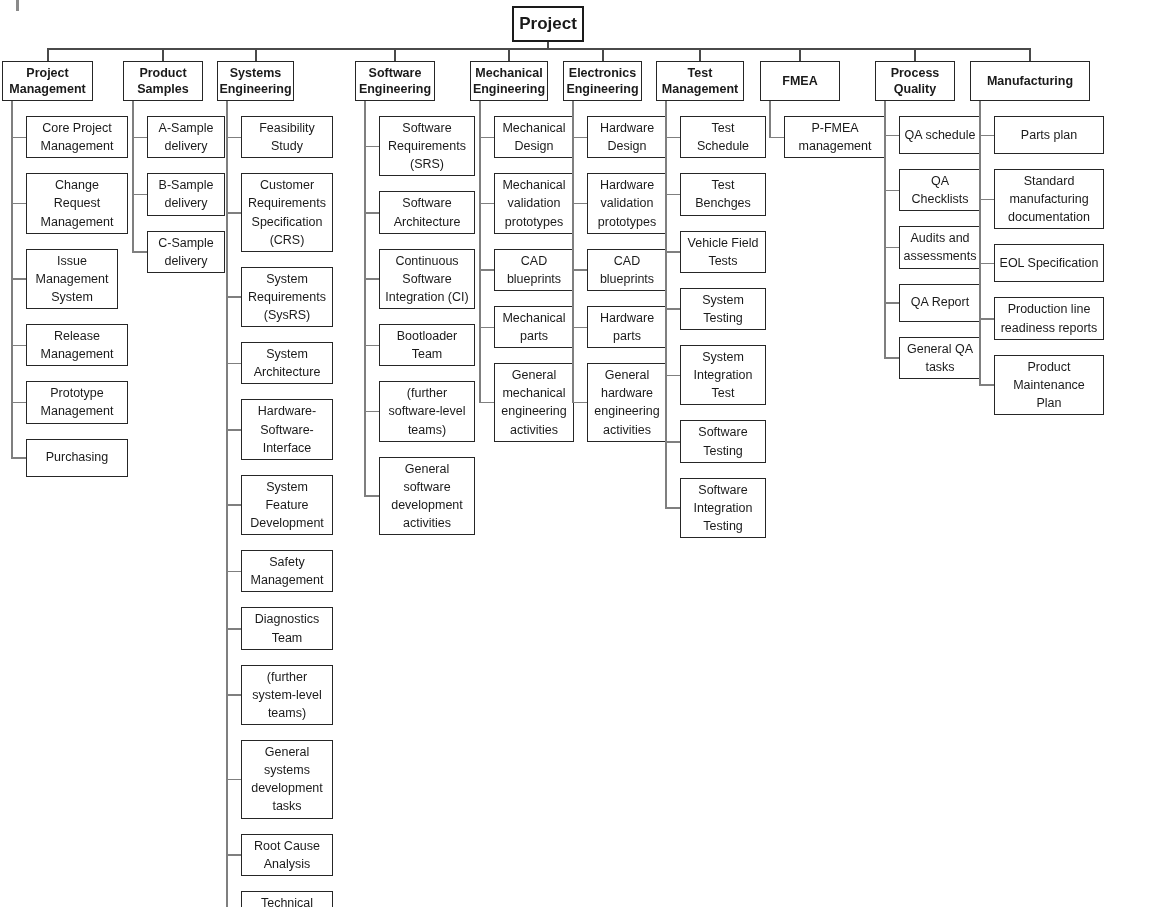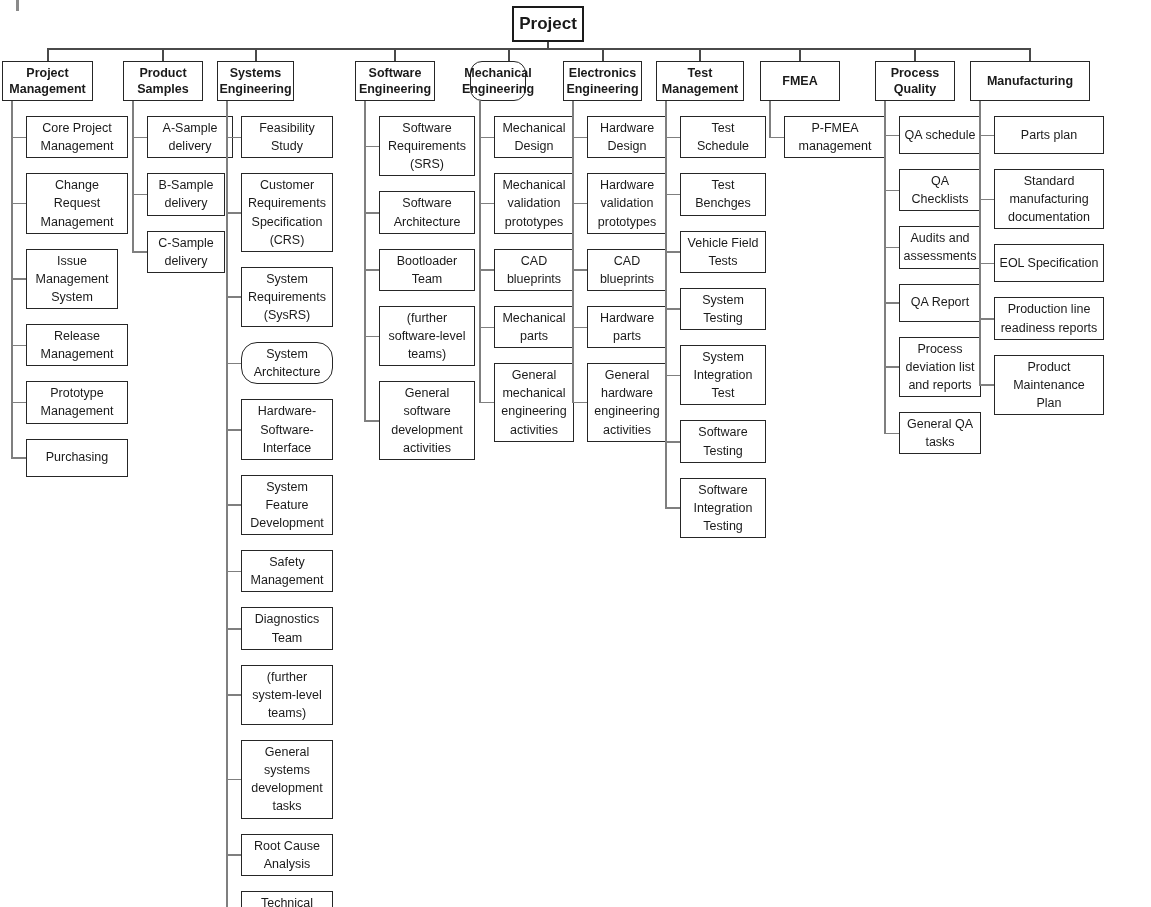--- a/index.html
+++ b/index.html
@@ -72,21 +72,21 @@
         <div class="kid last">
           <div class="node" style="width: 102px;">Purchasing</div>
         </div>
       </div>
     </div>
     <div class="conn col-drop" style="left: 162px;"></div>
     <div class="col" style="left: 123px;">
       <div class="hdr" style="width: 80px;">Product Samples</div>
       <div class="kids">
         <div class="kid">
-          <div class="node" style="width: 86px;">A-Sample delivery</div>
+          <div class="node" style="width: 78px;">A-Sample delivery</div>
         </div>
         <div class="kid">
           <div class="node" style="width: 78px;">B-Sample delivery</div>
         </div>
         <div class="kid last">
           <div class="node" style="width: 78px;">C-Sample delivery</div>
         </div>
       </div>
     </div>
     <div class="conn col-drop" style="left: 254.5px;"></div>
@@ -96,21 +96,21 @@
         <div class="kid">
           <div class="node" style="width: 92px;">Feasibility Study</div>
         </div>
         <div class="kid">
           <div class="node" style="width: 92px;">Customer Requirements Specification (CRS)</div>
         </div>
         <div class="kid">
           <div class="node" style="width: 92px;">System Requirements (SysRS)</div>
         </div>
         <div class="kid">
-          <div class="node" style="width: 92px; border-radius: 16px;">System Architecture</div>
+          <div class="node" style="width: 92px;">System Architecture</div>
         </div>
         <div class="kid">
           <div class="node" style="width: 92px;">Hardware-Software-Interface</div>
         </div>
         <div class="kid">
           <div class="node" style="width: 92px;">System Feature Development</div>
         </div>
         <div class="kid">
           <div class="node" style="width: 92px;">Safety Management</div>
         </div>
@@ -135,33 +135,36 @@
     <div class="col" style="left: 355px;">
       <div class="hdr" style="width: 80px;">Software Engineering</div>
       <div class="kids">
         <div class="kid">
           <div class="node" style="width: 96px;">Software Requirements (SRS)</div>
         </div>
         <div class="kid">
           <div class="node" style="width: 96px;">Software Architecture</div>
         </div>
         <div class="kid">
+          <div class="node" style="width: 96px;">Continuous Software Integration (CI)</div>
+        </div>
+        <div class="kid">
           <div class="node" style="width: 96px;">Bootloader Team</div>
         </div>
         <div class="kid">
           <div class="node" style="width: 96px;">(further software-level teams)</div>
         </div>
         <div class="kid last">
           <div class="node" style="width: 96px;">General software development activities</div>
         </div>
       </div>
     </div>
     <div class="conn col-drop" style="left: 508px;"></div>
     <div class="col" style="left: 470px;">
-      <div class="hdr" style="width: 56px; border-radius: 12px;">Mechanical Engineering</div>
+      <div class="hdr" style="width: 78px;">Mechanical Engineering</div>
       <div class="kids">
         <div class="kid">
           <div class="node" style="width: 80px;">Mechanical Design</div>
         </div>
         <div class="kid">
           <div class="node" style="width: 80px;">Mechanical validation prototypes</div>
         </div>
         <div class="kid">
           <div class="node" style="width: 80px;">CAD blueprints</div>
         </div>
@@ -239,23 +242,20 @@
         </div>
         <div class="kid">
           <div class="node" style="width: 82px;">QA Checklists</div>
         </div>
         <div class="kid">
           <div class="node" style="width: 82px;">Audits and assessments</div>
         </div>
         <div class="kid">
           <div class="node" style="width: 82px;">QA Report</div>
         </div>
-        <div class="kid">
-          <div class="node" style="width: 82px;">Process deviation list and reports</div>
-        </div>
         <div class="kid last">
           <div class="node" style="width: 82px;">General QA tasks</div>
         </div>
       </div>
     </div>
     <div class="conn col-drop" style="left: 1029px;"></div>
     <div class="col" style="left: 970px;">
       <div class="hdr" style="width: 120px;">Manufacturing</div>
       <div class="kids">
         <div class="kid">

